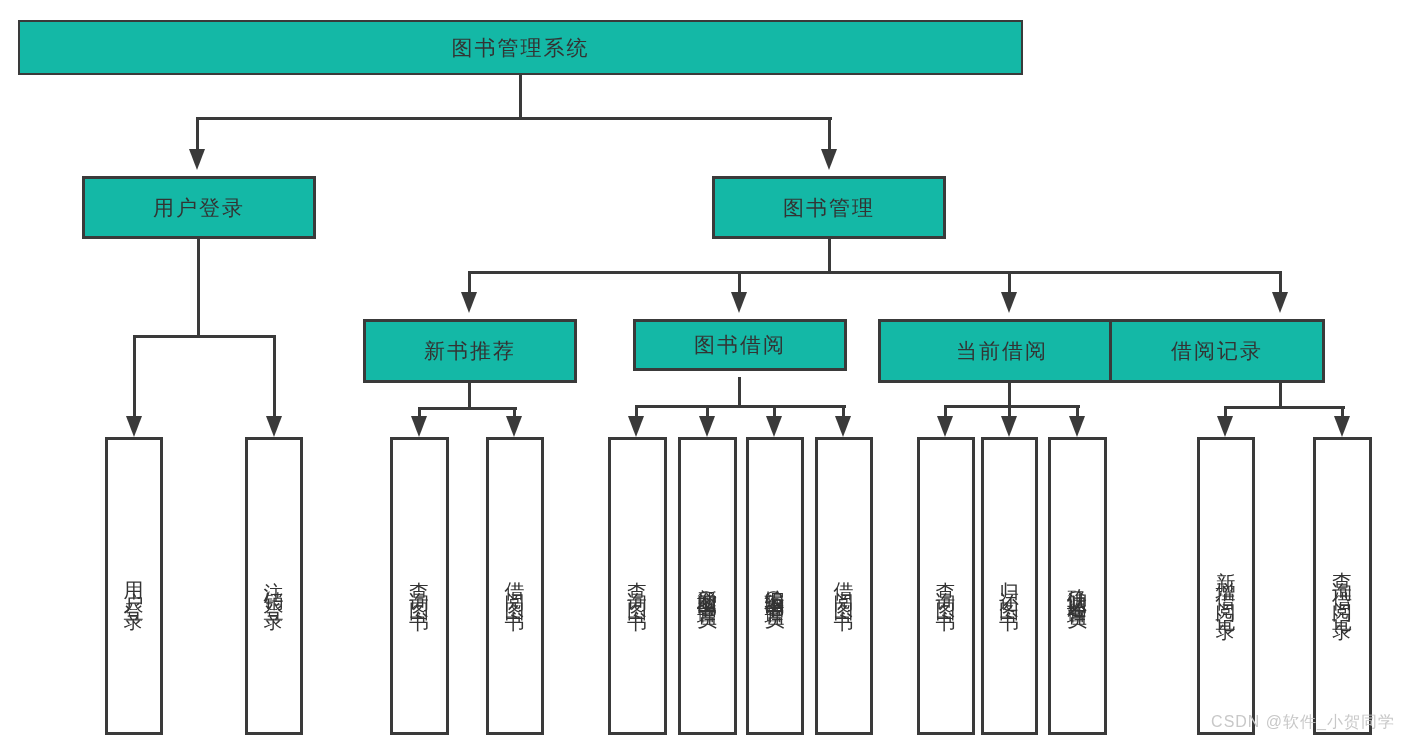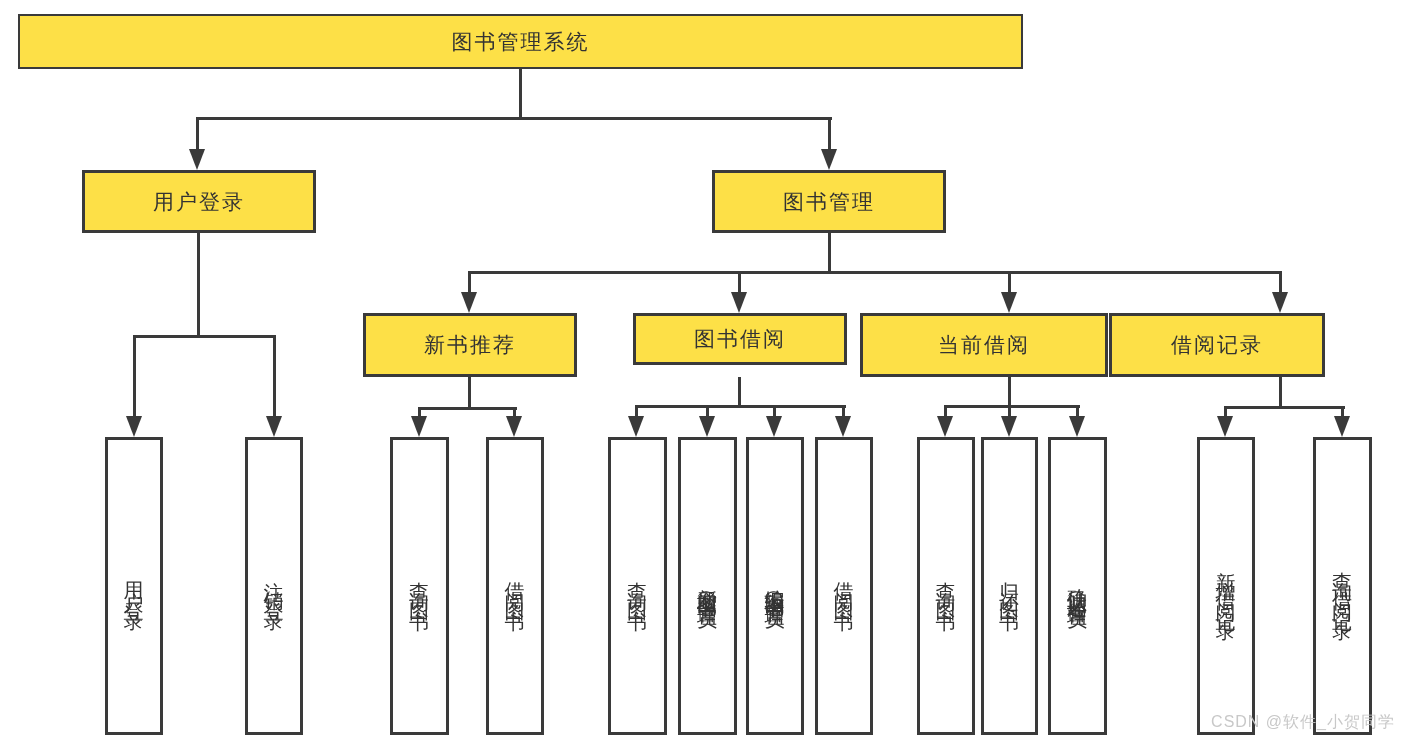--- a/index.html
+++ b/index.html
@@ -9,27 +9,28 @@
   html,body{margin:0;padding:0;background:#ffffff;}
   body{font-family:"Liberation Sans","DejaVu Sans",sans-serif;}
   #stage{
     position:relative;
     width:1405px;height:747px;
     background:#ffffff;
     overflow:hidden;
   }
   .box-h{
     position:absolute;
-    background:#fde047;
+    background:#14b8a6;
     border:3px solid var(--line);
     box-sizing:border-box;
     display:flex;align-items:center;justify-content:center;
     font-size:21px;color:var(--text);
     letter-spacing:2px;
     white-space:nowrap;
+    margin-top:6px;
   }
   .box-h.root{border-width:2px;}
   .box-v{
     position:absolute;
     background:#ffffff;
     border:3px solid var(--line);
     box-sizing:border-box;
     writing-mode:vertical-rl;
     text-orientation:mixed;
     display:flex;align-items:center;justify-content:center;
@@ -119,21 +120,21 @@
   <div class="vline" style="left:1341px;top:406px;height:12px"></div>
   <div class="arrow" style="left:1334px;top:416px"></div>
 
   <div class="box-h root" style="left:18px;top:14px;width:1005px;height:55px">图书管理系统</div>
 
   <div class="box-h" style="left:82px;top:170px;width:234px;height:63px">用户登录</div>
   <div class="box-h" style="left:363px;top:313px;width:214px;height:64px">新书推荐</div>
 
   <div class="box-h" style="left:712px;top:170px;width:234px;height:63px">图书管理</div>
   <div class="box-h" style="left:633px;top:313px;width:214px;height:52px">图书借阅</div>
-  <div class="box-h" style="left:860px;top:313px;width:248px;height:64px">当前借阅</div>
+  <div class="box-h" style="left:878px;top:313px;width:248px;height:64px">当前借阅</div>
   <div class="box-h" style="left:1109px;top:313px;width:216px;height:64px">借阅记录</div>
 
   <div class="box-v" style="left:105px;top:437px;width:58px;height:298px">用户登录</div>
   <div class="box-v" style="left:245px;top:437px;width:58px;height:298px">注销登录</div>
 
   <div class="box-v" style="left:390px;top:437px;width:59px;height:298px">查询图书</div>
   <div class="box-v" style="left:486px;top:437px;width:58px;height:298px">借阅图书</div>
 
   <div class="box-v" style="left:608px;top:437px;width:59px;height:298px">查询图书</div>
   <div class="box-v long" style="left:678px;top:437px;width:59px;height:298px">新增图书（管理员）</div>

